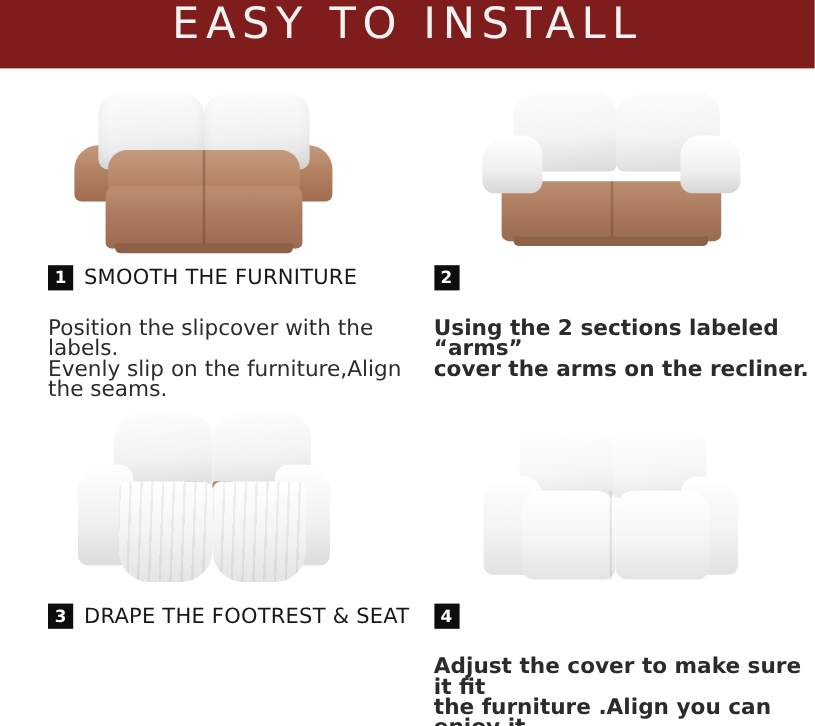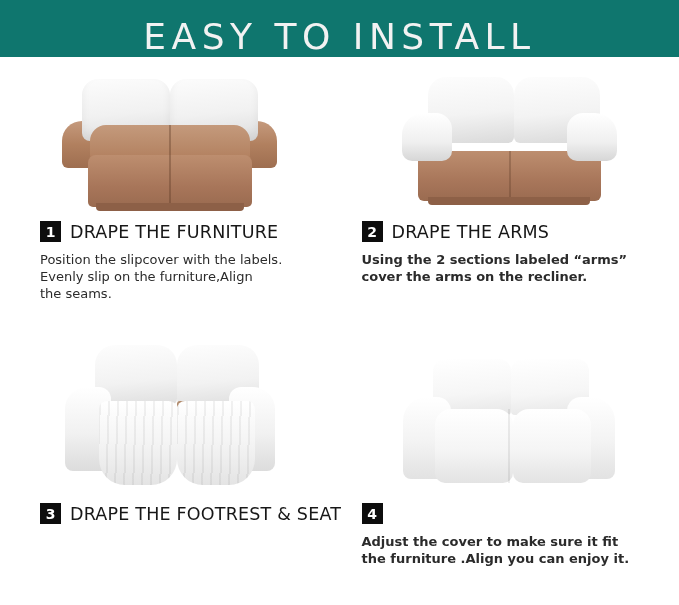--- a/index.html
+++ b/index.html
@@ -13,23 +13,23 @@
     height: 605px;
     font-family: "Liberation Sans", sans-serif;
     overflow: hidden;
     position: relative;
   }
 
   
   .banner {
     width: 679px;
     height: 57px;
-    background: #0f766e;
-    display: flex;
-    align-items: flex-end;
+    background: #7f1d1d;
+    display: flex;
+    align-items: flex-start;
     justify-content: center;
   }
   .banner-title {
     color: #f2f2f2;
     font-size: 36px;
     font-weight: 400;
     letter-spacing: 5.5px;
     font-family: "DejaVu Sans", sans-serif;
     white-space: nowrap;
   }
@@ -84,22 +84,22 @@
   .step-title {
     font-size: 17.5px;
     color: #171717;
     font-family: "DejaVu Sans", sans-serif;
     font-weight: 400;
     letter-spacing: 0.2px;
     white-space: nowrap;
   }
   .step-desc {
     padding-left: 40px;
-    margin-top: 9px;
-    font-size: 13px;
+    margin-top: 23px;
+    font-size: 18px;
     line-height: 17px;
     color: #2b2b2b;
     font-family: "DejaVu Sans", sans-serif;
     white-space: pre-line;
   }
   .step-cell.col2 .step-desc { padding-left: 22px; font-weight: bold; }
 
   
   .sofa { position: relative; }
 
@@ -251,42 +251,41 @@
         <div class="piece back-l"></div>
         <div class="piece back-r"></div>
         <div class="piece seatback"></div>
         <div class="piece seat"></div>
         <div class="piece seam"></div>
         <div class="piece base"></div>
       </div>
     </div>
     <div class="step-head">
       <div class="badge">1</div>
-      <div class="step-title">DRAPE THE FURNITURE</div>
+      <div class="step-title">SMOOTH THE FURNITURE</div>
     </div>
     <div class="step-desc">Position the slipcover with the labels.
 Evenly slip on the furniture,Align
 the seams.</div>
   </div>
 
   <div class="step-cell row1 col2">
     <div class="illus-wrap">
       <div class="sofa s2">
         <div class="piece seat"></div>
         <div class="piece seam"></div>
         <div class="piece base"></div>
         <div class="piece back-l"></div>
         <div class="piece back-r"></div>
         <div class="piece arm-l"></div>
         <div class="piece arm-r"></div>
       </div>
     </div>
     <div class="step-head">
       <div class="badge">2</div>
-      <div class="step-title">DRAPE THE ARMS</div>
     </div>
     <div class="step-desc">Using the 2 sections labeled   “arms”
  cover the arms on the recliner.</div>
   </div>
 
   <div class="step-cell row2 col1">
     <div class="illus-wrap">
       <div class="sofa s3">
         <div class="piece back-l"></div>
         <div class="piece back-r"></div>

